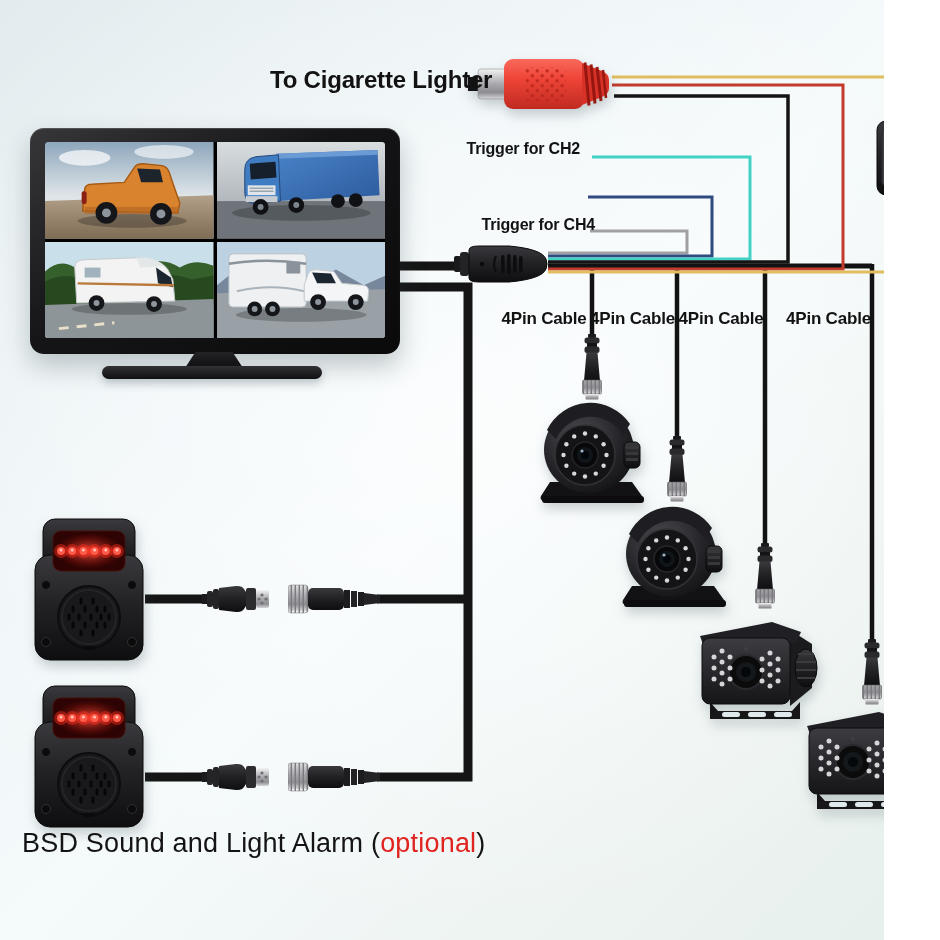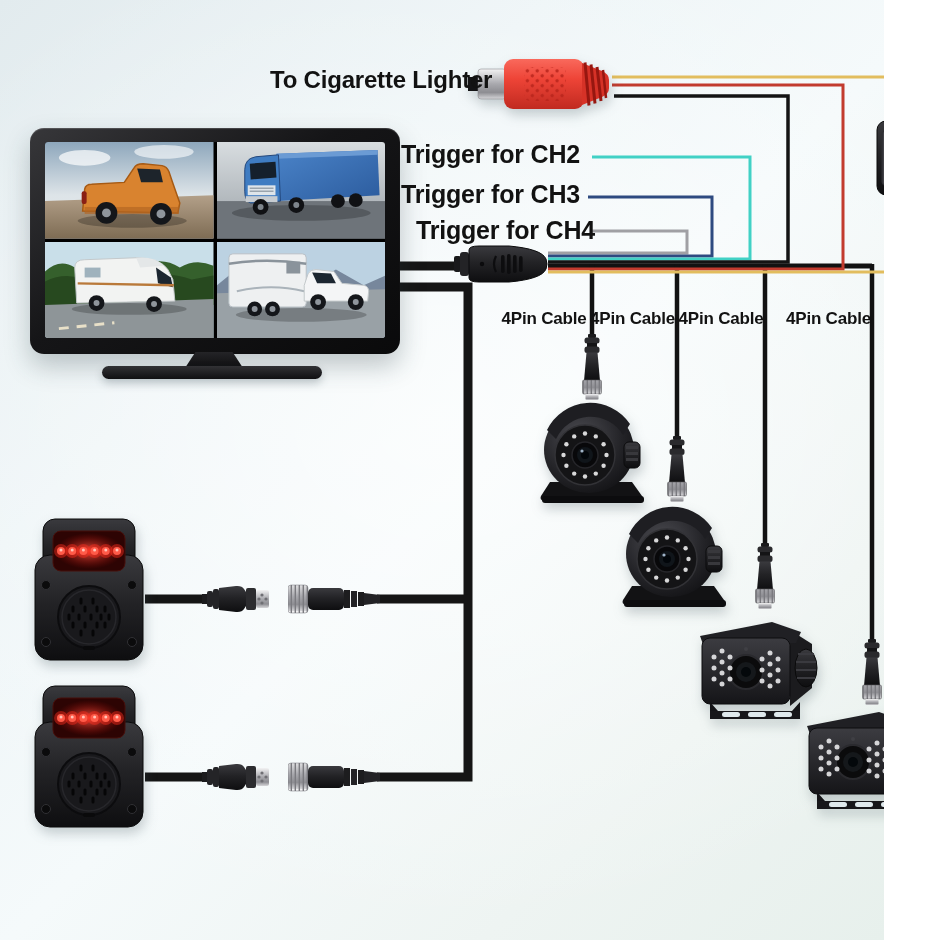--- a/index.html
+++ b/index.html
@@ -7,21 +7,21 @@
   .canvas{position:relative;width:884px;height:940px;overflow:hidden;
     background:
       radial-gradient(120% 90% at 50% 45%, rgba(255,255,255,.65) 0%, rgba(255,255,255,0) 60%),
       linear-gradient(135deg,#e2ebee 0%,#eef5f7 30%,#f5fafb 52%,#eef4f2 78%,#e7f0ec 100%);
   }
   .abs{position:absolute;}
   .wires{left:0;top:0;z-index:2;}
   .comp{z-index:3;}
   .lbl{z-index:4;font-weight:600;letter-spacing:-.2px;white-space:nowrap;color:#121212;}
   #lbl-cig{left:270px;top:66px;font-size:24px;}
-  .trig{width:180px;text-align:right;font-size:25px;}
+  .trig{width:180px;text-align:right;font-size:16px;}
   #lbl-ch2{left:400px;top:140px;}
   #lbl-ch3{left:400px;top:180px;}
   #lbl-ch4{left:415px;top:216px;}
   .pinlbl{top:309px;font-size:17px;text-align:center;}
   #pin1{left:500px;width:88px;}
   #pin2{left:590px;width:85px;}
   #pin3{left:678px;width:86px;}
   #pin4{left:786px;width:84px;}
   #caption{left:22px;top:828px;font-size:27px;font-weight:500;letter-spacing:.2px;z-index:4;}
   #caption .paren{font-weight:400;}
@@ -458,20 +458,22 @@
     </svg>
   <svg class="abs comp" style="left:202px;top:762px" width="74" height="30">
       <use href="#sym-bsdmale"></use>
     </svg>
   <svg class="abs comp" style="left:288px;top:759px" width="92" height="36">
       <use href="#sym-bsdfemale"></use>
     </svg>
 
   <div class="abs lbl" id="lbl-cig">To Cigarette Lighter</div>
   <div class="abs lbl trig" id="lbl-ch2">Trigger for CH2</div>
-  <div class="abs lbl trig" id="lbl-ch3">Trigger for CH3</div>
   <div class="abs lbl trig" id="lbl-ch4">Trigger for CH4</div>
   <div class="abs lbl pinlbl" id="pin1">4Pin Cable</div>
   <div class="abs lbl pinlbl" id="pin2">4Pin Cable</div>
   <div class="abs lbl pinlbl" id="pin3">4Pin Cable</div>
   <div class="abs lbl pinlbl" id="pin4">4Pin Cable</div>
+  <div class="abs" id="caption">
+    <span>BSD Sound and Light Alarm </span><span class="paren">(</span><span class="opt">optional</span><span class="paren">)</span>
+  </div>
 
 </div>
 
 </body></html>

